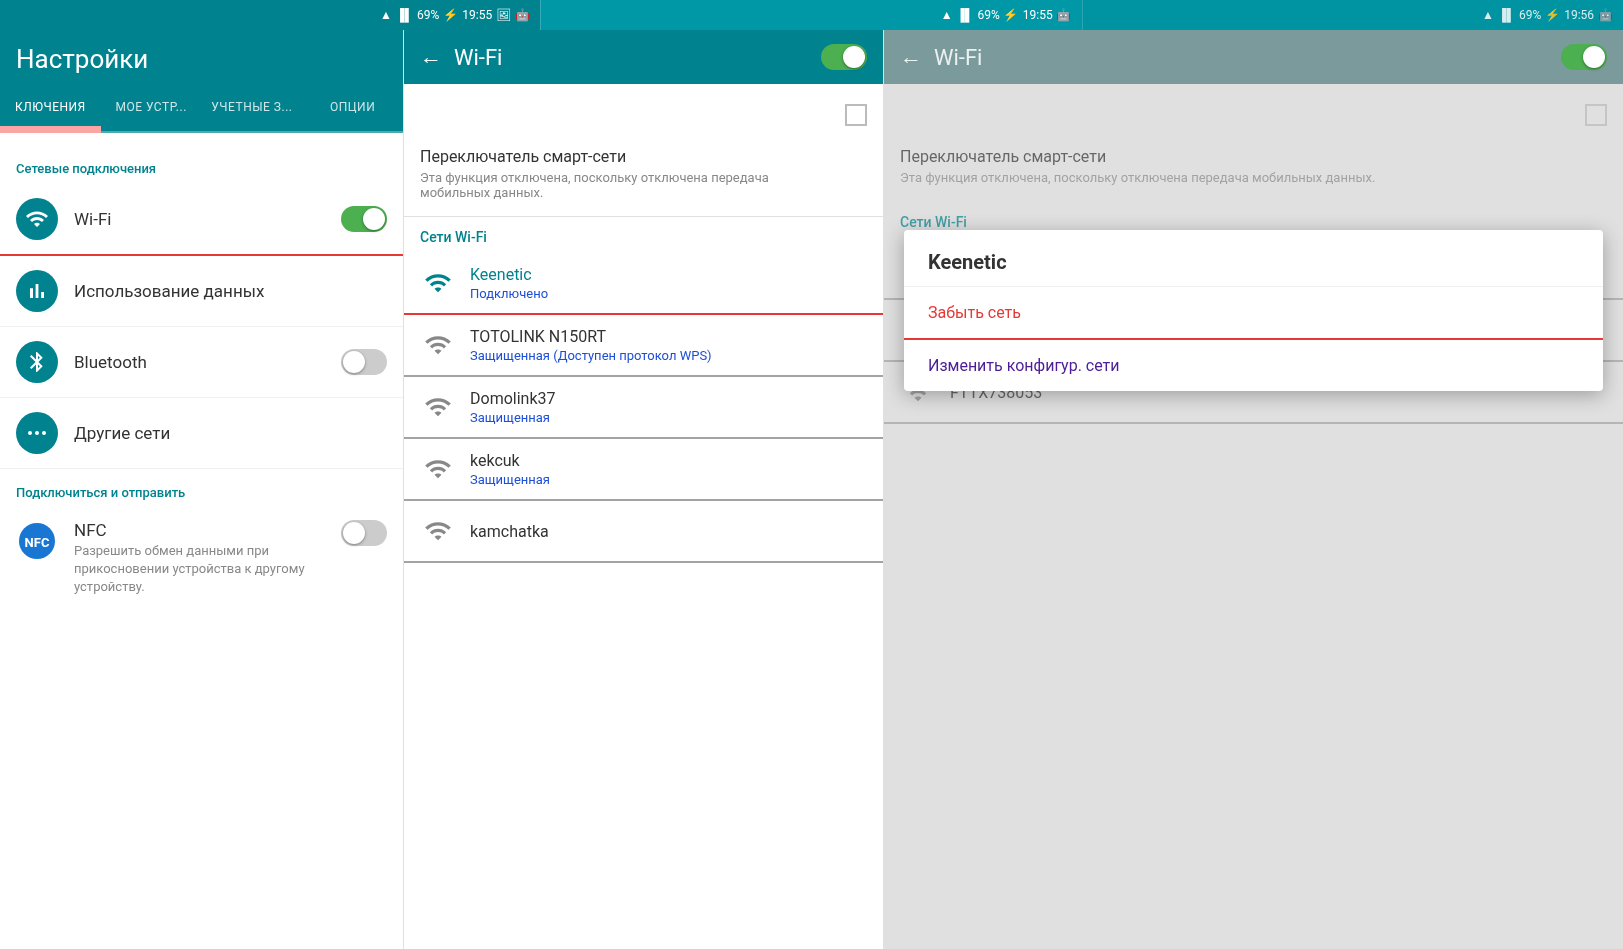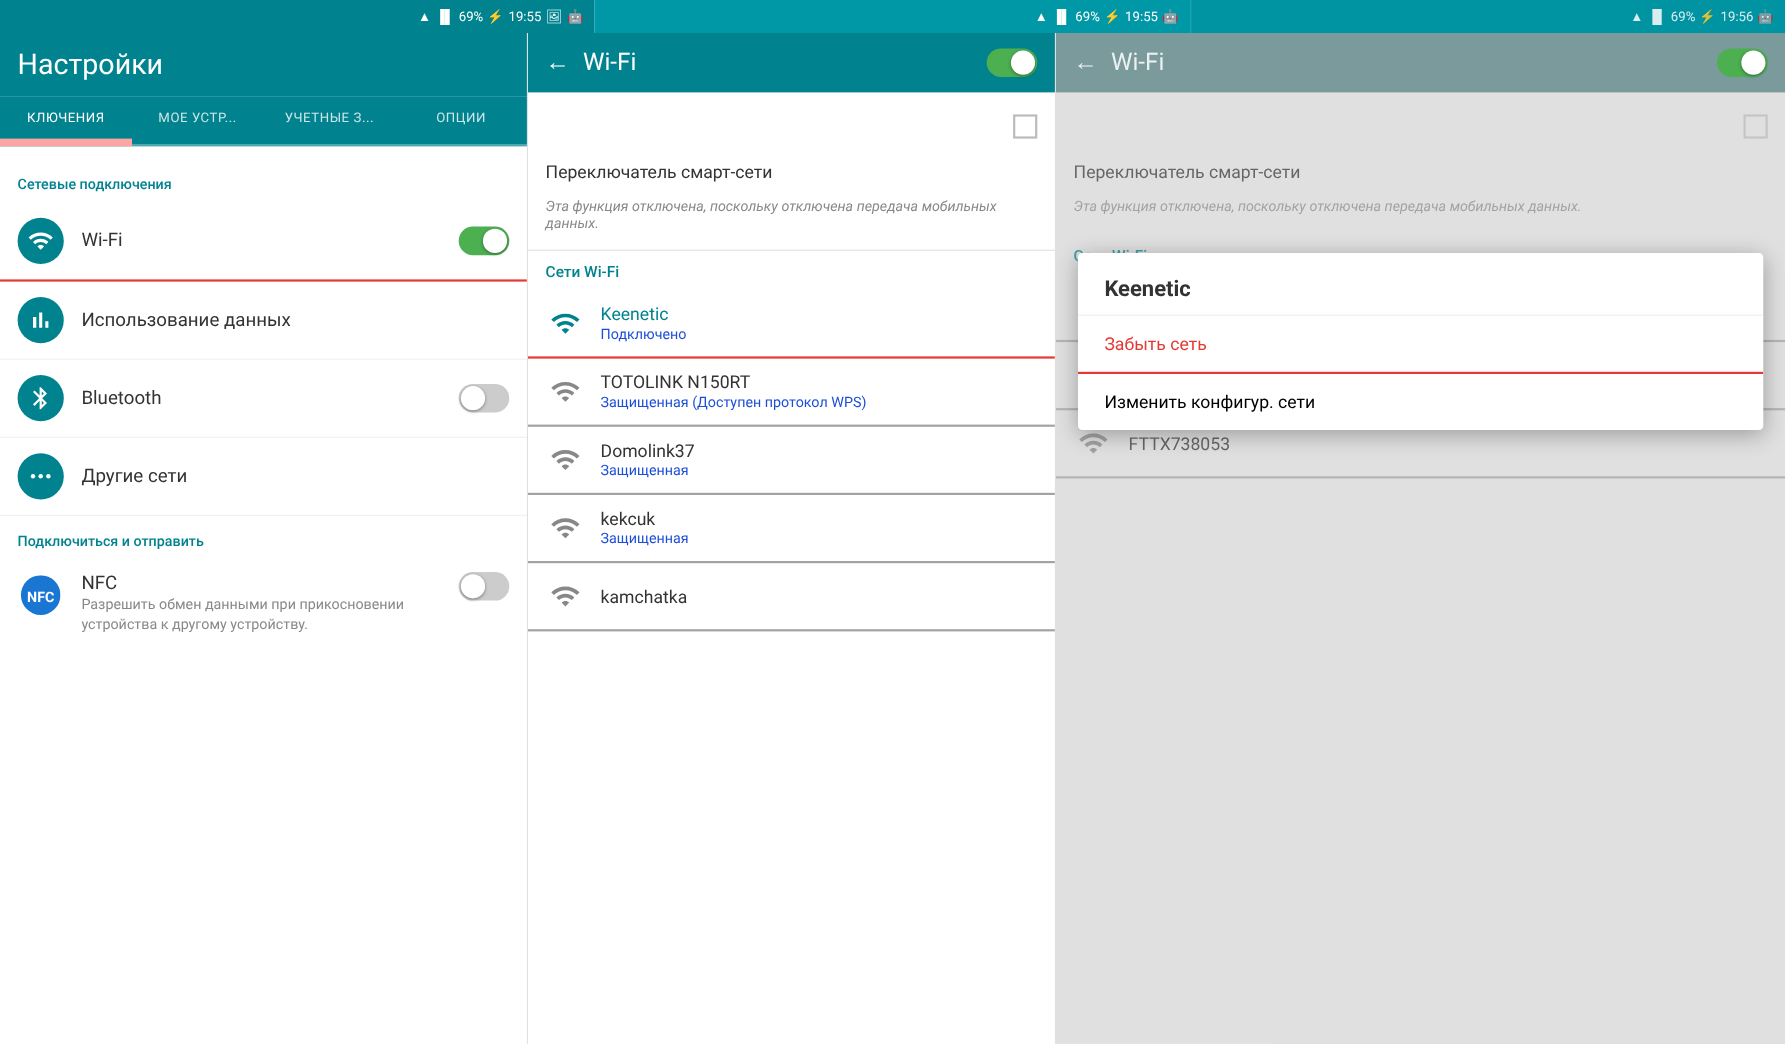--- a/index.html
+++ b/index.html
@@ -44,21 +44,21 @@
 
     
     .screens {
       display: flex;
       flex: 1;
       height: calc(949px - 30px);
     }
 
     
     .settings-panel {
-      width: 480px;
+      width: 404px;
       background: white;
       display: flex;
       flex-direction: column;
       border-right: 1px solid #e0e0e0;
     }
 
     .settings-header {
       background: #00838f;
       padding: 14px 16px;
       color: white;
@@ -204,22 +204,21 @@
       flex: 1;
     }
     .smart-switch-title {
       font-size: 16px;
       color: #333;
       margin-top: 47px;
     }
     .smart-switch-subtitle {
       font-size: 13px;
       color: #888;
-      margin-top: 15px;
-      font-style: italic;
+      margin-top: 4px;
     }
     .checkbox {
       width: 22px;
       height: 22px;
       border: 2px solid #bbb;
       margin-top: 4px;
       flex-shrink: 0;
     }
 
     .networks-label {
@@ -305,21 +304,21 @@
     .context-menu-title {
       font-size: 20px;
       font-weight: 700;
       padding: 20px 24px 12px 24px;
       color: #333;
       border-bottom: 1px solid #eee;
     }
     .context-menu-item {
       padding: 16px 24px;
       font-size: 16px;
-      color: #000000;
+      color: #4c1d95;
       cursor: pointer;
       border-bottom: 1px solid #eee;
     }
     .context-menu-item.danger {
       color: #e53935;
       border-bottom: 2px solid #e53935;
     }
     .context-menu-item:last-child {
       border-bottom: none;
     }

